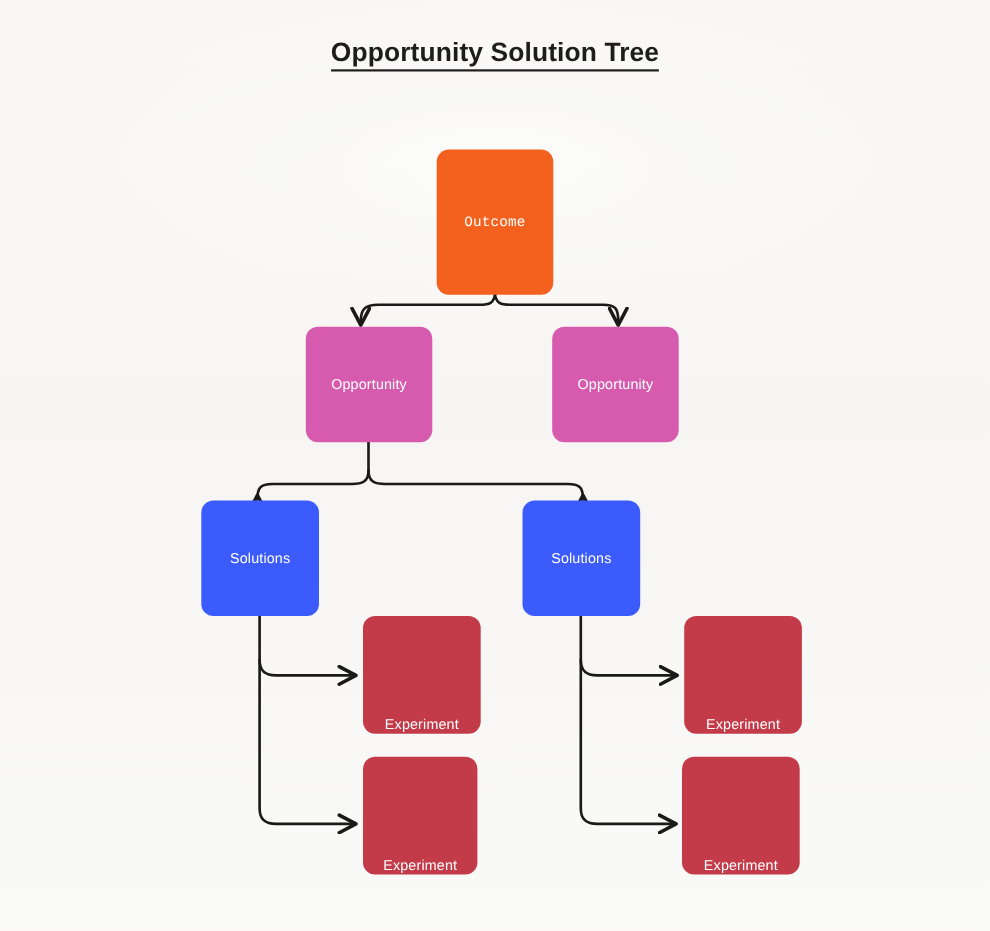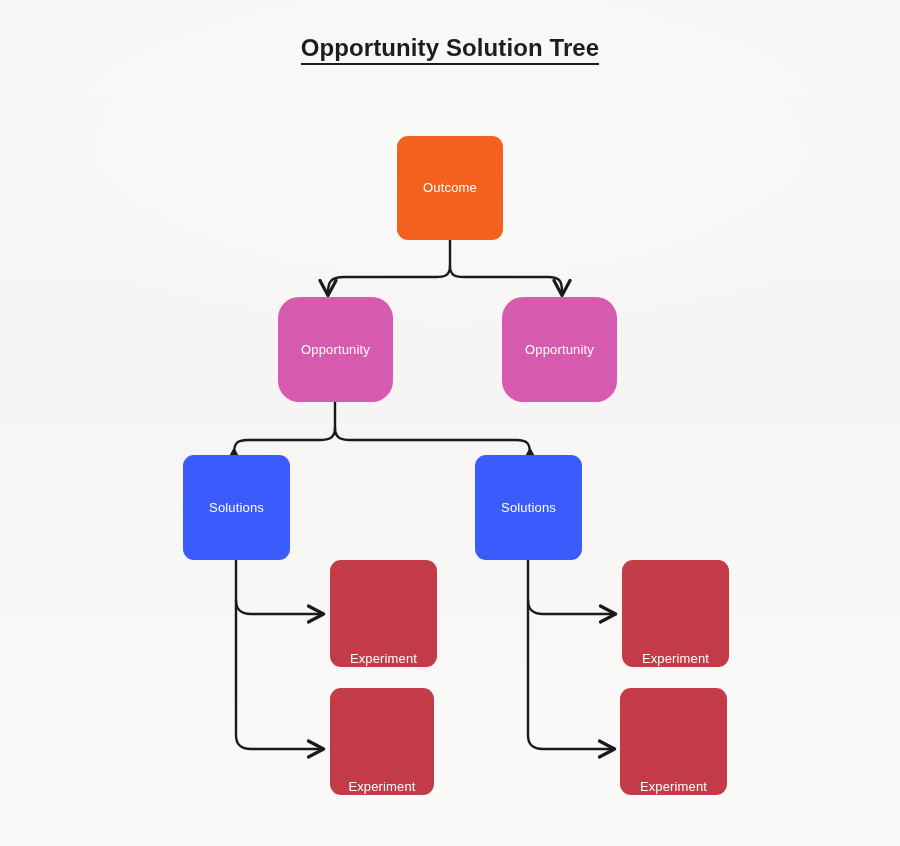--- a/index.html
+++ b/index.html
@@ -53,21 +53,21 @@
     justify-content: center;
     color: #ffffff;
     font-size: 13px;
     font-weight: normal;
     letter-spacing: .15px;
     box-sizing: border-box;
     text-align: center;
     line-height: 1.2;
   }
   .node-outcome     { background: #f4611f; }
-  .node-opportunity { background: #d65bae; border-radius: 21px; }
+  .node-opportunity { background: #d65bae; }
   .node-solutions   { background: #3b5bfd; }
   .node-experiment  { background: #c33b49; align-items: flex-end; }
 </style>
 </head>
 <body>
 
 <div id="canvas">
 
   <div class="title">
     <span>Opportunity Solution Tree</span>
@@ -99,21 +99,21 @@
                C528,440 530,444 530,454 L530,452" marker-end="url(#arw)"></path>
 
       <path d="M236,560 L236,735 C236,745 241,749 251,749 L322,749" marker-end="url(#arw)"></path>
       <path d="M236,600 C236,610 241,614 251,614 L322,614" marker-end="url(#arw)"></path>
 
       <path d="M528,560 L528,735 C528,745 533,749 543,749 L613,749" marker-end="url(#arw)"></path>
       <path d="M528,600 C528,610 533,614 543,614 L614,614" marker-end="url(#arw)"></path>
     </g>
   </svg>
 
-  <div class="node node-outcome" style="left:397px; top:136px; width:106px; height:104px;">
+  <div class="node node-outcome" style="left:397px; top:136px; width:106px; height:132px;font-family:Liberation Mono, monospace;">
     <span>Outcome</span>
   </div>
 
   <div class="node node-opportunity" style="left:278px; top:297px; width:115px; height:105px;">
     <span>Opportunity</span>
   </div>
 
   <div class="node node-opportunity" style="left:502px; top:297px; width:115px; height:105px;">
     <span>Opportunity</span>
   </div>

